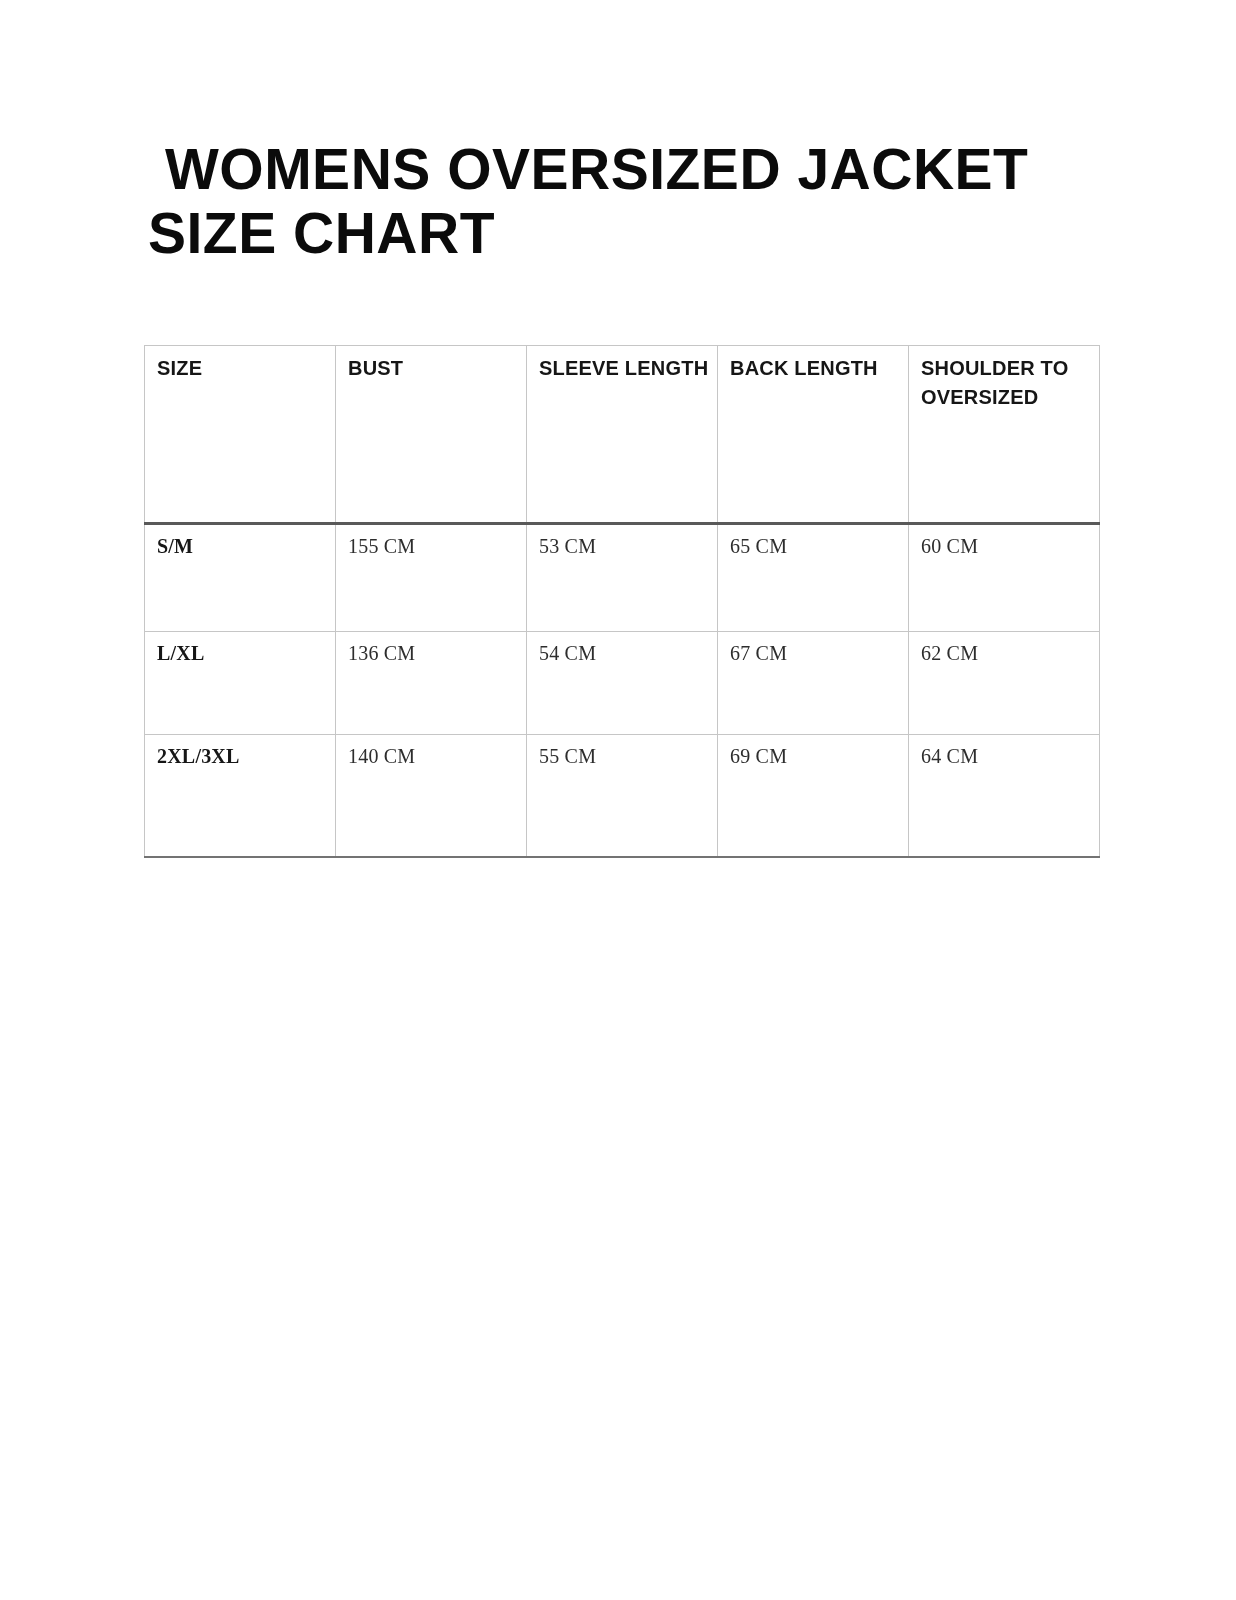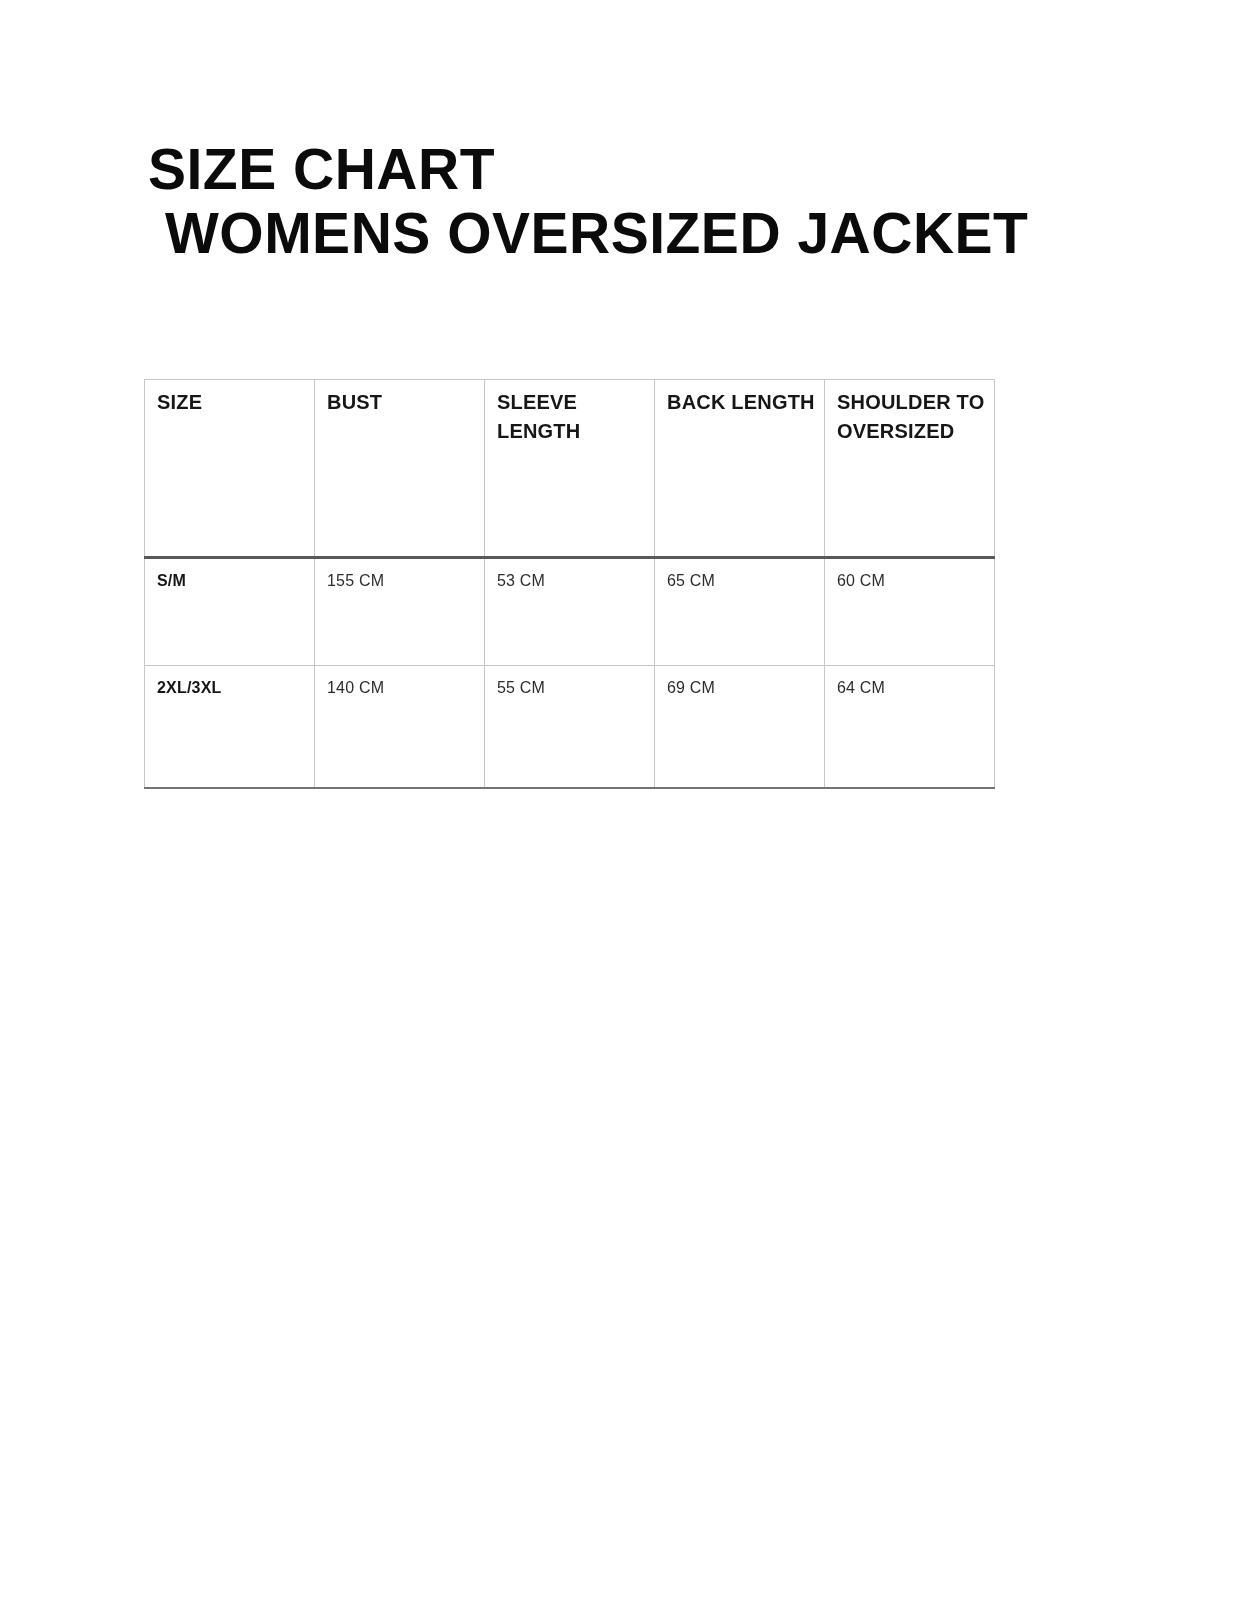--- a/index.html
+++ b/index.html
@@ -25,22 +25,22 @@
     line-height: 64px;
     letter-spacing: 0.5px;
     color: #0b0b0b;
   }
   .title-line { display: block; }
   .title-line.first { text-indent: 17px; }
 
   .size-table {
     position: absolute;
     left: 144px;
-    top: 379px;
-    width: 851px;
+    top: 345px;
+    width: 956px;
     border-collapse: collapse;
     table-layout: fixed;
   }
   .size-table th,
   .size-table td {
     border: 1px solid #c6c6c6;
     vertical-align: top;
     text-align: left;
     padding: 8px 8px 0 12px;
     overflow: hidden;
@@ -52,59 +52,67 @@
     line-height: 29px;
     color: #161616;
     border-bottom: 3px solid #595959;
     letter-spacing: 0.2px;
   }
   .size-table tbody tr.row-1 { height: 108px; }
   .size-table tbody tr.row-2 { height: 103px; }
   .size-table tbody tr.row-3 { height: 122px; }
   .size-table tbody tr.row-3 td { border-bottom: 2px solid #737373; }
   .size-table td {
-    font-size: 16px;
+    font-size: 20px;
     font-weight: normal;
     line-height: 27px;
     color: #2d2d2d;
     letter-spacing: 0.2px;
+    font-family: Liberation Serif, serif;
   }
   .size-table td.size-cell {
     font-weight: bold;
     color: #161616;
   }
 </style>
 </head>
 <body>
 
 <div class="page">
 
   <h1 class="title">
+    <span class="title-line first">WOMENS OVERSIZED JACKET</span>
     <span class="title-line">SIZE CHART</span>
-    <span class="title-line first">WOMENS OVERSIZED JACKET</span>
   </h1>
 
   <table class="size-table">
     <thead>
       <tr>
         <th>SIZE</th>
         <th>BUST</th>
         <th>SLEEVE LENGTH</th>
         <th>BACK LENGTH</th>
         <th>SHOULDER TO OVERSIZED</th>
       </tr>
     </thead>
     <tbody>
       <tr class="row-1">
         <td class="size-cell">S/M</td>
         <td>155 CM</td>
         <td>53 CM</td>
         <td>65 CM</td>
         <td>60 CM</td>
       </tr>
+      <tr class="row-2">
+        <td class="size-cell">L/XL</td>
+        <td>136 CM</td>
+        <td>54 CM</td>
+        <td>67 CM</td>
+        <td>62 CM</td>
+      </tr>
       <tr class="row-3">
         <td class="size-cell">2XL/3XL</td>
         <td>140 CM</td>
         <td>55 CM</td>
         <td>69 CM</td>
         <td>64 CM</td>
       </tr>
     </tbody>
   </table>
 

